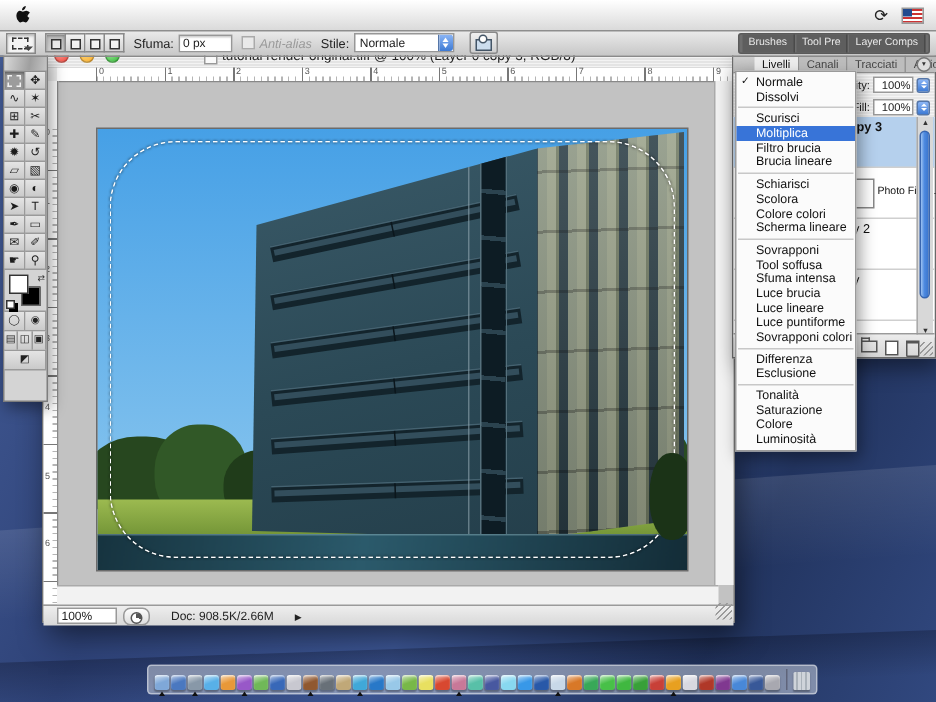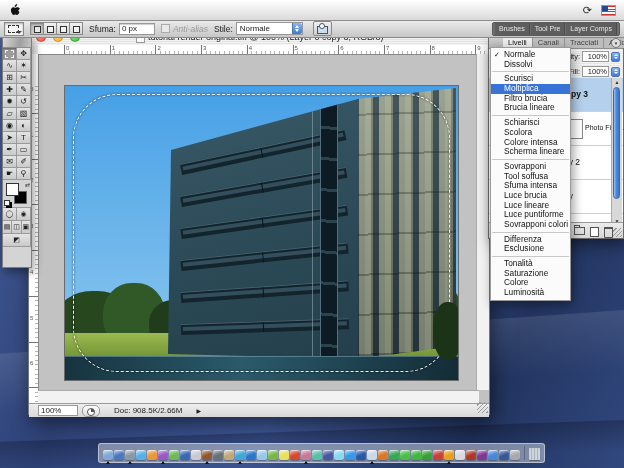--- a/index.html
+++ b/index.html
@@ -128,21 +128,21 @@
   #lp-collapse{position:absolute;right:2px;top:1px;width:8px;height:8px;border:1px solid #777;border-radius:50%;background:#ddd;font-size:5px;line-height:8px;text-align:center;color:#333;}
   #lp-controls{height:30px;background:repeating-linear-gradient(0deg,#f4f4f4 0 1px,#e8e8e8 1px 2px);border-bottom:1px solid #adadad;position:relative;font-size:7.5px;color:#222;}
   .lp-ctl-row{position:absolute;right:3px;display:flex;align-items:center;gap:2px;}
   .lp-val{width:24px;height:9px;background:#fff;border:1px solid #999;font-size:7.5px;line-height:9px;text-align:right;padding-right:1px;}
   .lp-step{width:9px;height:10px;background:linear-gradient(#8cb6f6,#3d7ad4);border:1px solid #5576a8;border-radius:2px;box-sizing:border-box;position:relative;}
   .lp-step::before{content:"";position:absolute;left:2px;top:1.5px;border-left:2px solid transparent;border-right:2px solid transparent;border-bottom:2.5px solid #fff;}
   .lp-step::after{content:"";position:absolute;left:2px;bottom:1.5px;border-left:2px solid transparent;border-right:2px solid transparent;border-top:2.5px solid #fff;}
   #lp-list{position:absolute;left:0;top:41px;width:100%;height:147px;background:#fff;}
   .layer-row{position:relative;height:33px;border-bottom:1px solid #cfcfcf;font-size:8.5px;color:#111;}
   .layer-row.sel{background:#b5d0ed;font-weight:bold;}
-  .layer-name{position:absolute;left:82px;top:11px;white-space:nowrap;}
+  .layer-name{position:absolute;left:82px;top:1px;white-space:nowrap;}
   #pf-thumb{position:absolute;left:70px;top:7px;width:22px;height:18px;background:#fff;border:1px solid #888;}
   #pf-name{position:absolute;left:96px;top:12px;font-size:7px;color:#111;white-space:nowrap;}
   #lp-scroll{position:absolute;right:1px;top:41px;width:10px;height:147px;background:#d8d8d8;border-left:1px solid #aaa;font-size:5px;color:#333;text-align:center;}
   #lp-thumb{position:absolute;left:1px;top:9px;width:7px;height:112px;border-radius:4px;background:linear-gradient(90deg,#9cc2f2,#4d8ae0 45%,#3a74cc);border:1px solid #3866b0;box-sizing:border-box;}
   #lp-up{position:absolute;left:0;top:1px;width:10px;}
   #lp-down{position:absolute;left:0;bottom:1px;width:10px;}
   #lp-bottom{position:absolute;left:0;bottom:0;width:100%;height:15px;background:linear-gradient(#ececec,#d6d6d6);border-top:1px solid #9a9a9a;}
   .mi{position:absolute;top:4px;}
   .mi-folder{left:85px;width:9px;height:6px;border:1px solid #555;}
   .mi-folder::before{content:"";position:absolute;left:-1px;top:-3px;width:4px;height:2px;border:1px solid #555;border-bottom:none;}
@@ -408,21 +408,21 @@
       <div class="bm-item"><span class="chk">✓</span>Normale</div>
       <div class="bm-item">Dissolvi</div>
       <div class="bm-sep"></div>
       <div class="bm-item">Scurisci</div>
       <div class="bm-item hl">Moltiplica</div>
       <div class="bm-item">Filtro brucia</div>
       <div class="bm-item">Brucia lineare</div>
       <div class="bm-sep"></div>
       <div class="bm-item">Schiarisci</div>
       <div class="bm-item">Scolora</div>
-      <div class="bm-item">Colore intensa</div>
+      <div class="bm-item">Colore colori</div>
       <div class="bm-item">Scherma lineare</div>
       <div class="bm-sep"></div>
       <div class="bm-item">Sovrapponi</div>
       <div class="bm-item">Tool soffusa</div>
       <div class="bm-item">Sfuma intensa</div>
       <div class="bm-item">Luce brucia</div>
       <div class="bm-item">Luce lineare</div>
       <div class="bm-item">Luce puntiforme</div>
       <div class="bm-item">Sovrapponi colori</div>
       <div class="bm-sep"></div>

